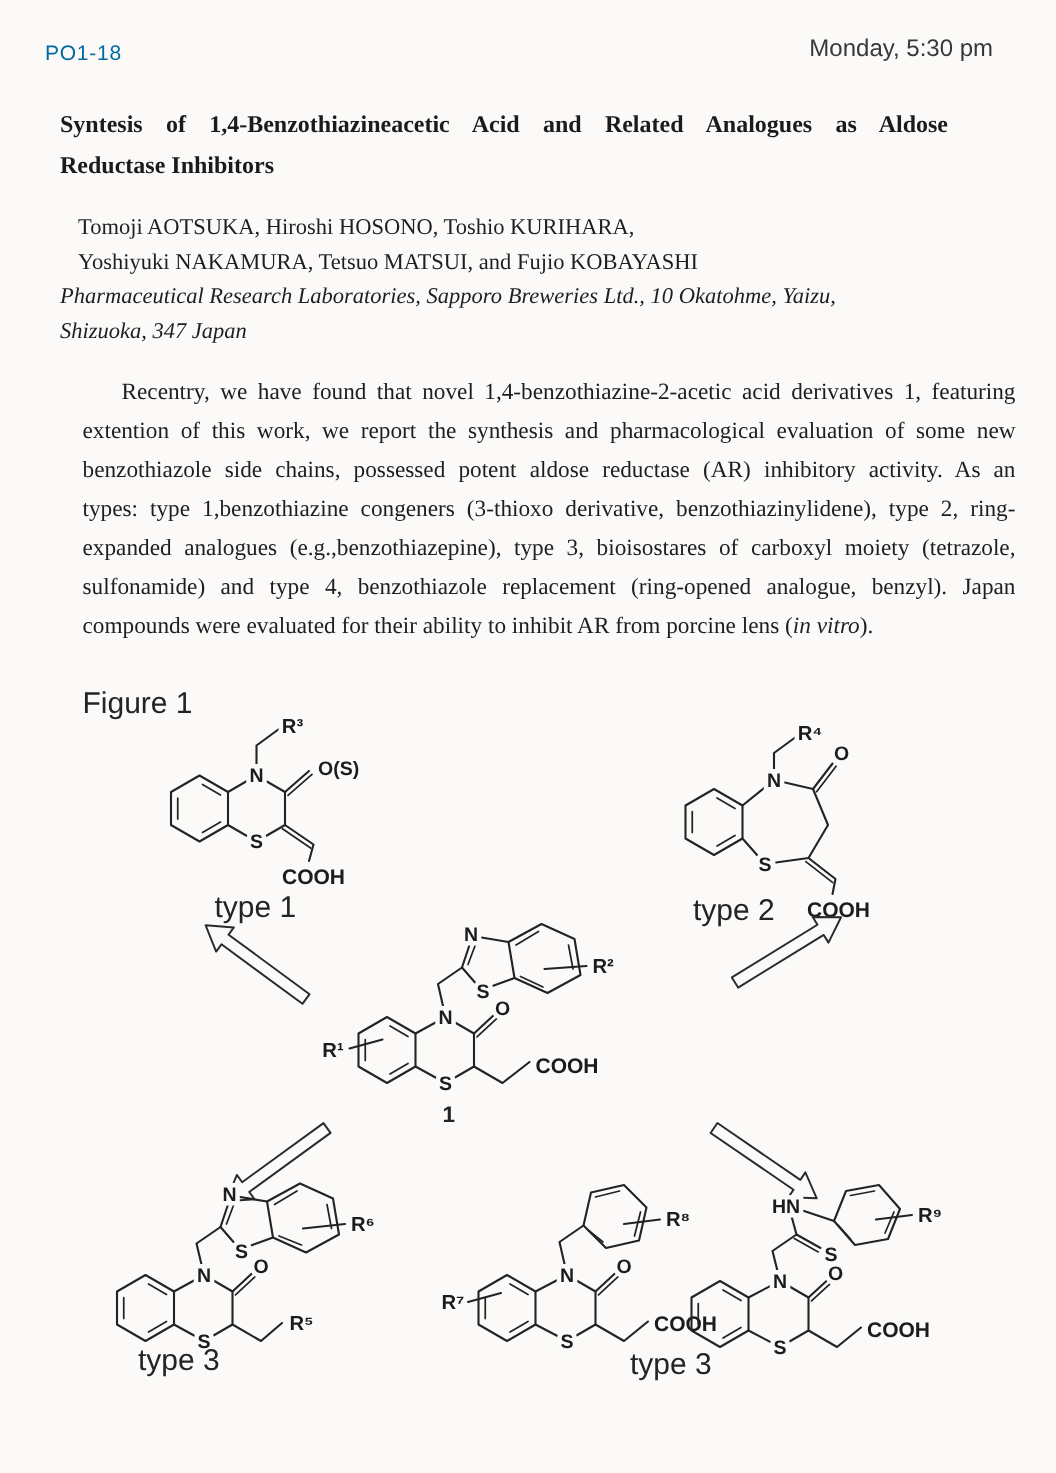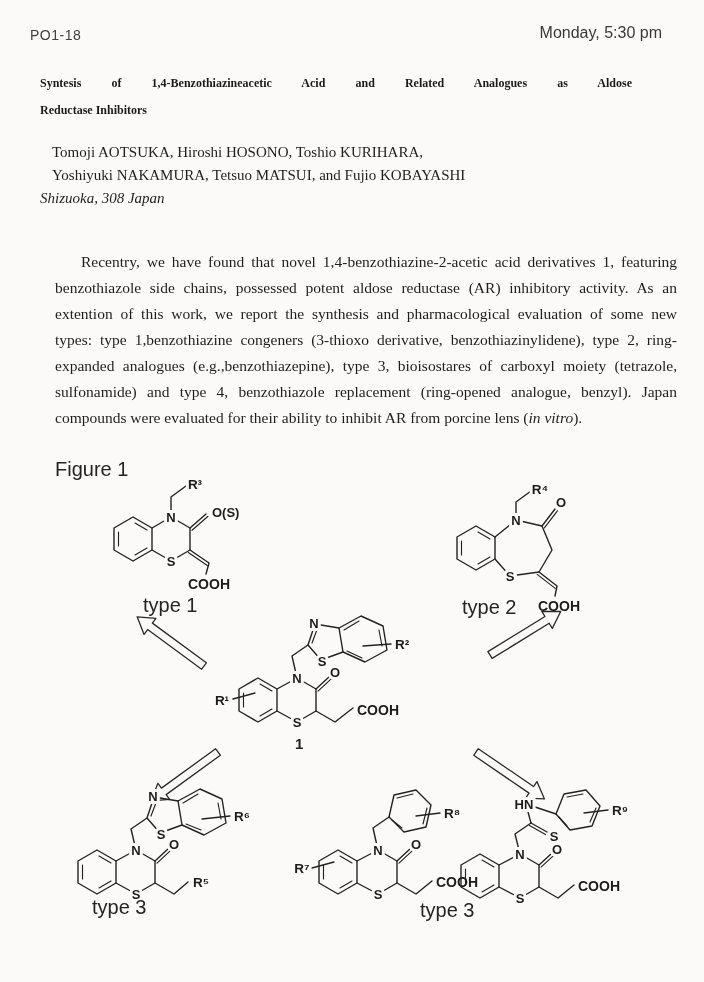--- a/index.html
+++ b/index.html
@@ -1,21 +1,21 @@
 <!DOCTYPE html>
 <html><head>
 <meta charset="utf-8">
 <style>
   html,body{margin:0;padding:0}
   body{width:704px;height:982px;background:#fbfaf8;position:relative;overflow:hidden;
        font-family:"Liberation Serif",serif;color:#1e1e1e;}
   .abs{position:absolute}
-  #hdr-code{left:30px;top:27px;font-family:"Liberation Sans",sans-serif;font-size:14px;color:#404040;letter-spacing:.5px}
+  #hdr-code{left:30px;top:27px;font-family:"Liberation Sans",sans-serif;font-size:14px;color:#0369a1;letter-spacing:.5px}
   #hdr-time{right:42px;top:24px;font-family:"Liberation Sans",sans-serif;font-size:16px;color:#383838}
-  #title{left:40px;top:70px;width:592px;font-weight:bold;font-size:12px;line-height:27px;color:#1b1b1b}
+  #title{left:40px;top:70px;width:592px;font-weight:bold;font-size:16px;line-height:27px;color:#1b1b1b}
   #title .tl1{text-align:justify;text-align-last:justify}
   #authors{left:52px;top:141px;font-size:15px;line-height:23px}
   #affil{left:40px;top:187px;font-size:15px;line-height:23px;font-style:italic}
   #abstract{left:55px;top:249px;width:622px;font-size:15.5px;line-height:26px}
   .abs-line{text-align:justify;text-align-last:justify}
   .abs-line:last-child{text-align-last:left}
   .abs-line:first-child{text-indent:26px}
   .figcap{position:absolute;font-family:"Liberation Sans",sans-serif;font-size:20px;color:#242424}
   .figcap.bold{font-weight:bold;font-size:15px}
   svg.chem{position:absolute;overflow:visible}
@@ -38,27 +38,28 @@
 <div class="abs" id="title">
   <div class="tl1">Syntesis of 1,4-Benzothiazineacetic Acid and Related Analogues as Aldose</div>
   <div>Reductase Inhibitors</div>
 </div>
 
 <div class="abs" id="authors">
   <div>Tomoji AOTSUKA, Hiroshi HOSONO, Toshio KURIHARA,</div>
   <div>Yoshiyuki NAKAMURA, Tetsuo MATSUI, and Fujio KOBAYASHI</div>
 </div>
 <div class="abs" id="affil">
-  <div>Shizuoka, 308 Japan</div>
+  <div>Pharmaceutical Research Laboratories, Sapporo Breweries Ltd., 10 Okatohme, Yaizu,</div>
+  <div>Shizuoka, 347 Japan</div>
 </div>
 
 <div class="abs" id="abstract">
     <div class="abs-line"><span>Recentry, we have found that novel 1,4-benzothiazine-2-acetic acid derivatives 1, featuring</span></div>
+    <div class="abs-line"><span>extention of this work, we report the synthesis and pharmacological evaluation of some new</span></div>
     <div class="abs-line"><span>benzothiazole side chains, possessed potent aldose reductase (AR) inhibitory activity. As an</span></div>
-    <div class="abs-line"><span>extention of this work, we report the synthesis and pharmacological evaluation of some new</span></div>
     <div class="abs-line"><span>types: type 1,benzothiazine congeners (3-thioxo derivative, benzothiazinylidene), type 2, ring-</span></div>
     <div class="abs-line"><span>expanded analogues (</span><span style="">e.g.</span><span>,benzothiazepine), type 3, bioisostares of carboxyl moiety (tetrazole,</span></div>
     <div class="abs-line"><span>sulfonamide) and type 4, benzothiazole replacement (ring-opened analogue, benzyl). Japan</span></div>
     <div class="abs-line"><span>compounds were evaluated for their ability to inhibit AR from porcine lens (</span><span style="font-style: italic;">in vitro</span><span>).</span></div>
   </div>
 
 <div class="figcap" style="left:55px;top:458px">Figure 1</div>
 
 <svg class="chem" style="left:78px;top:466px" width="230" height="150" viewBox="0 0 230 150">
   <g>

